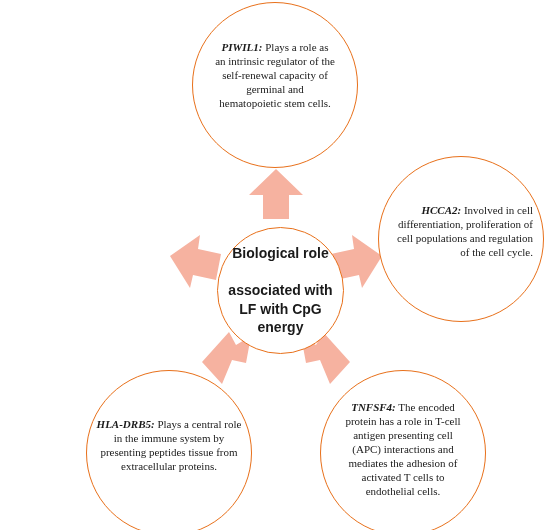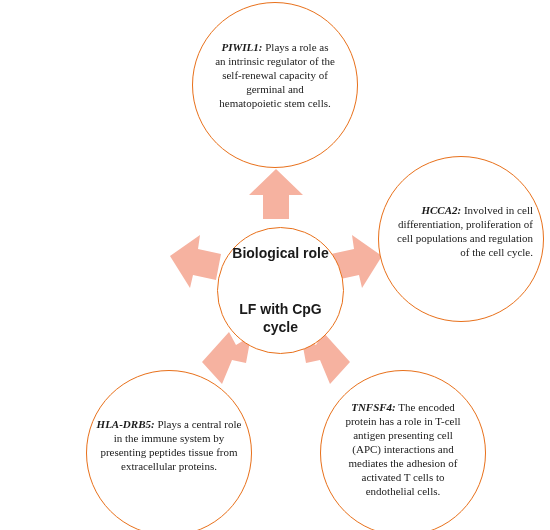--- a/index.html
+++ b/index.html
@@ -139,19 +139,19 @@
   <div class="node" id="node-tnfsf4">
     <div class="node-text">
       <span class="gene">TNFSF4:</span><span> The encoded protein has a role in T-cell antigen presenting cell (APC) interactions and mediates the adhesion of activated T cells to endothelial cells.</span>
     </div>
   </div>
 
   <div class="node" id="node-center">
     <div class="node-text">
       <span>Biological role</span><br>
       <br>
-      <br>
+      <span>associated with</span><br>
       <span>LF with CpG</span><br>
-      <span>cycle</span>
+      <span>energy</span>
     </div>
   </div>
 
 </div>
 
 </body></html>

